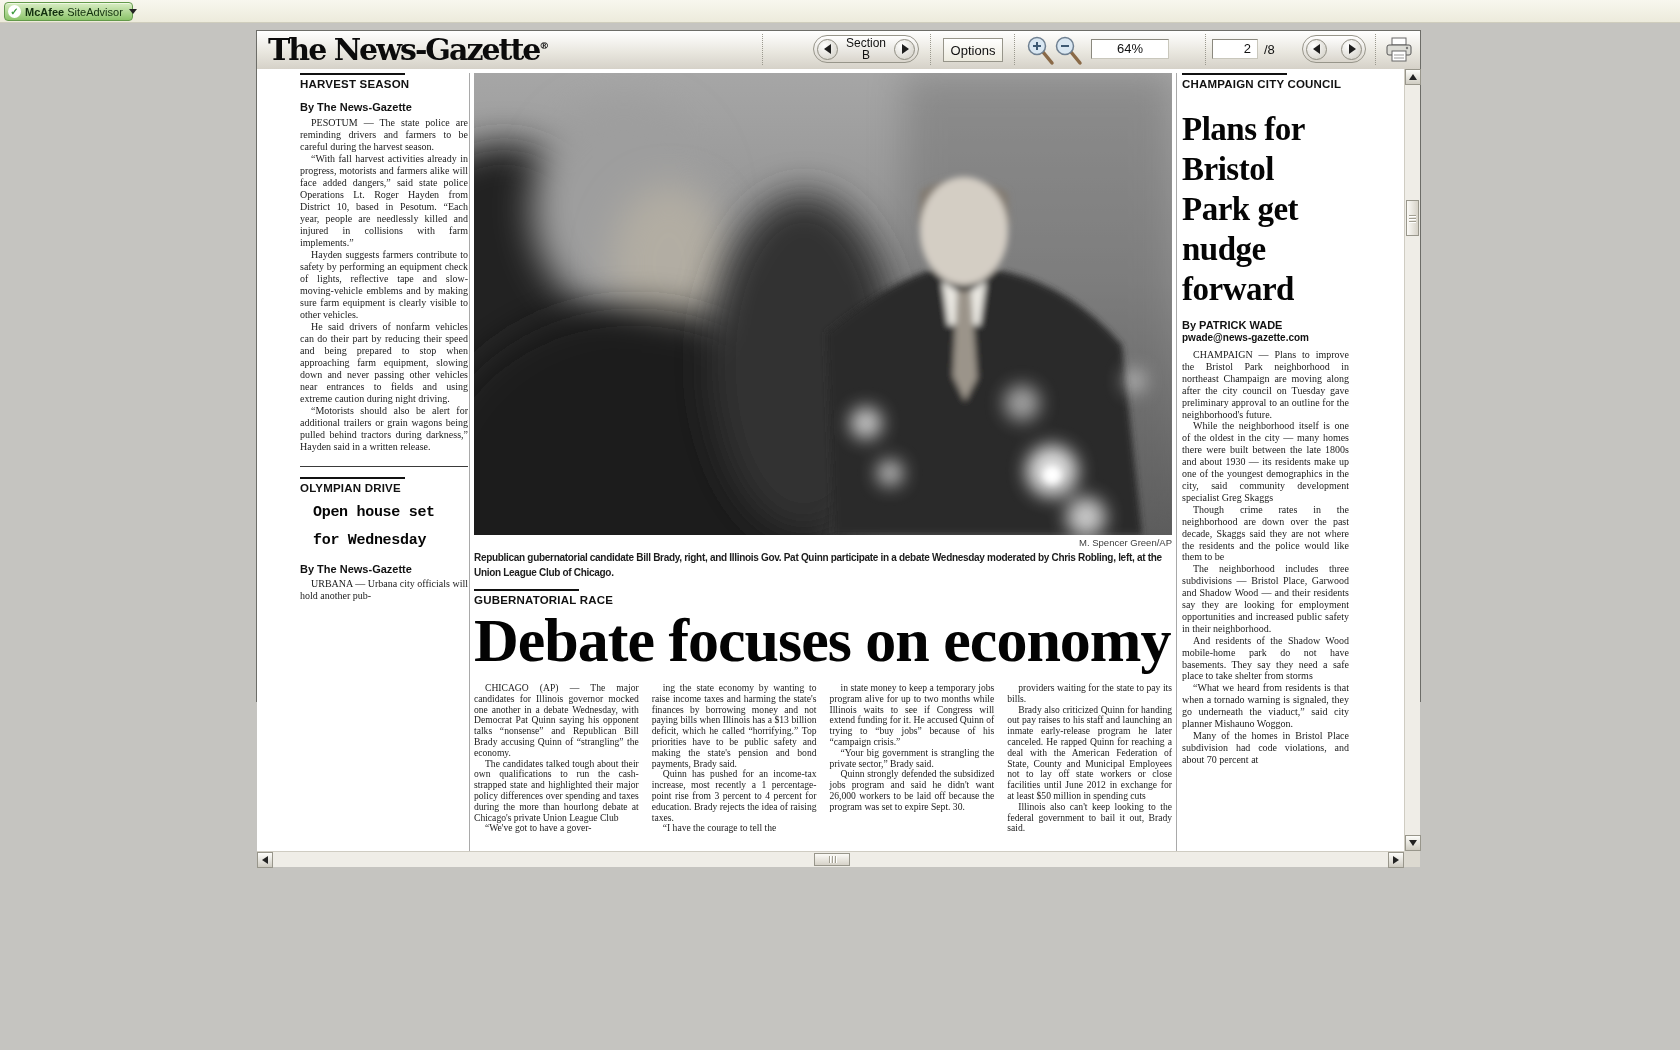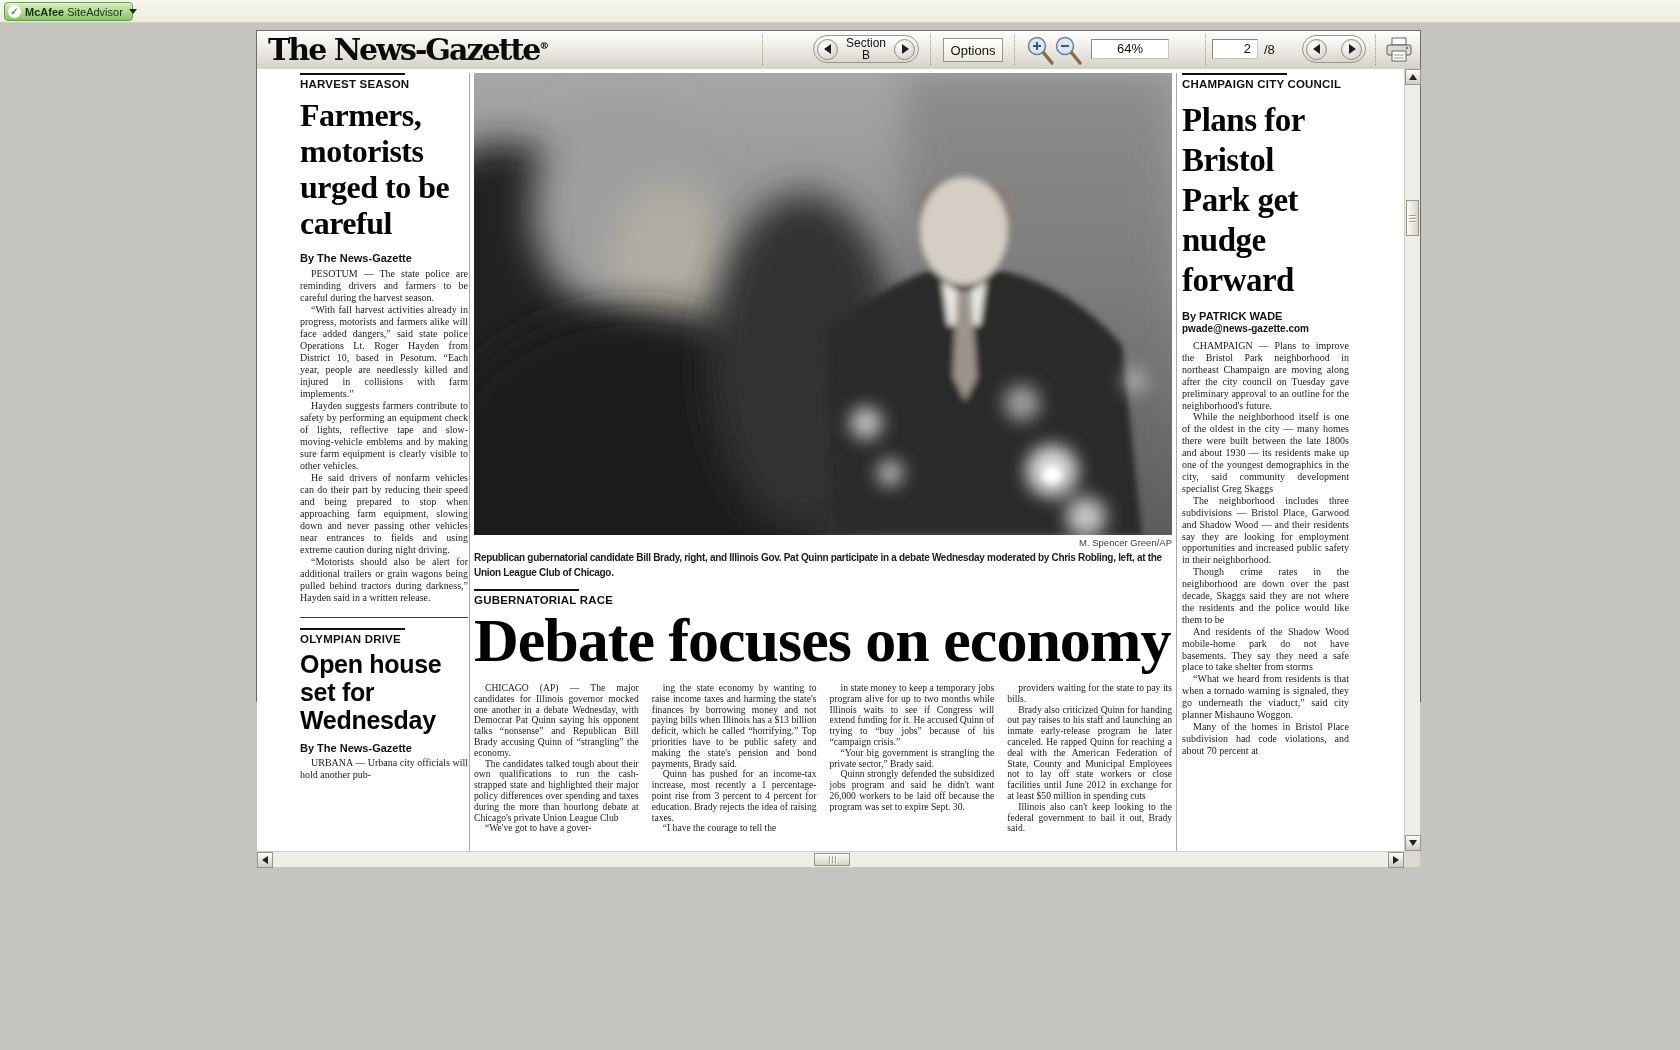--- a/index.html
+++ b/index.html
@@ -57,41 +57,41 @@
   .kicker-rule{border-top:2px solid #111;width:105px;margin-bottom:3px;}
   .kicker{font-weight:bold;font-size:11.5px;letter-spacing:.2px;color:#111;
     font-family:"Liberation Sans",sans-serif;}
   .byline{font-weight:bold;font-size:11px;color:#111;font-family:"Liberation Sans",sans-serif;}
   .email{font-weight:bold;font-size:10px;color:#111;font-family:Liberation Sans, sans-serif;}
   .np-body p{margin:0;text-indent:11px;text-align:justify;color:#1a1a1a;}
 
   .col-left{position:absolute;left:43px;top:4px;width:168px;}
   .col-left .headline{font-family:"Liberation Serif",serif;font-weight:bold;font-size:32px;
     line-height:36px;letter-spacing:-.5px;color:#050505;margin:7px 0 0;padding-right:6px;}
-  .col-left .headline2{font-family:Liberation Sans, sans-serif;font-weight:bold;font-size:25px;
-    line-height:28px;letter-spacing:-.3px;color:#050505;margin:5px 0 0;}
+  .col-left .headline2{font-family:Liberation Mono, monospace;font-weight:bold;font-size:15px;
+    line-height:28px;letter-spacing:-.3px;color:#050505;margin:5px 13px 0;}
   .col-left .byline{margin:11px 0 4px;}
   .col-left .np-body{font:10px/12px "Liberation Serif",serif;}
   .article-divider{border-top:1px solid #3a3a3a;margin:13px 0 10px;}
 
   .np-center{position:absolute;left:217px;top:4px;width:698px;}
   .photo-frame{width:698px;height:462px;overflow:hidden;background:#777;}
   .photo-credit{font-size:9.5px;color:#3c3c3c;text-align:right;margin-top:2px;
     font-family:"Liberation Sans",sans-serif;}
   .photo-caption{font-family:"Liberation Sans",sans-serif;font-weight:bold;font-size:10px;
     line-height:15px;letter-spacing:-.3px;color:#1c1c1c;margin-top:2px;}
   .center-kicker{margin-top:9px;}
   .main-headline{font-family:"Liberation Serif",serif;font-weight:bold;font-size:62px;
     line-height:53px;letter-spacing:-1px;color:#030303;margin:8px 0 0;white-space:nowrap;}
   .debate-cols{display:flex;gap:13px;margin-top:16px;}
   .debate-col{flex:1 1 0;font:9.6px/10.8px "Liberation Serif",serif;}
 
   .col-right{position:absolute;left:925px;top:4px;width:167px;}
   .col-right .headline{font-family:"Liberation Serif",serif;font-weight:bold;font-size:33px;
-    line-height:40px;letter-spacing:-.5px;color:#050505;margin:10px 0 0;padding-right:10px;}
+    line-height:40px;letter-spacing:-.5px;color:#050505;margin:19px 0 0;padding-right:10px;}
   .col-right .byline{margin:10px 0 0;}
   .col-right .email{margin:1px 0 6px;}
   .col-right .np-body{font:10px/11.9px "Liberation Serif",serif;}
 
   
   .v-scrollbar{position:absolute;left:1147px;top:38px;width:16px;height:782px;
     background:#efede7;border-left:1px solid #cfccc2;box-sizing:border-box;}
   .h-scrollbar{position:absolute;left:0;top:820px;width:1147px;height:16px;
     background:#efede7;border-top:1px solid #cfccc2;box-sizing:border-box;}
   .scroll-corner{position:absolute;left:1147px;top:820px;width:16px;height:16px;background:#dcd9d0;}
@@ -187,21 +187,20 @@
         <line x1="9" y1="21" x2="19" y2="21" stroke="#999" stroke-width="1"></line>
       </svg>
     </div>
   </div>
 
   <div class="page-viewport">
 
     <div class="col-left">
       <div class="kicker-rule"></div>
       <div class="kicker">HARVEST SEASON</div>
-      <h1 class="headline">Farmers, motorists urged to be careful</h1>
       <div class="byline">By The News-Gazette</div>
       <div class="np-body">
         <p>PESOTUM — The state police are reminding drivers and farmers to be careful during the harvest season.</p>
         <p>“With fall harvest activities already in progress, motorists and farmers alike will face added dangers,” said state police Operations Lt. Roger Hayden from District 10, based in Pesotum. “Each year, people are needlessly killed and injured in collisions with farm implements.”</p>
         <p>Hayden suggests farmers contribute to safety by performing an equipment check of lights, reflective tape and slow-moving-vehicle emblems and by making sure farm equipment is clearly visible to other vehicles.</p>
         <p>He said drivers of nonfarm vehicles can do their part by reducing their speed and being prepared to stop when approaching farm equipment, slowing down and never passing other vehicles near entrances to fields and using extreme caution during night driving.</p>
         <p>“Motorists should also be alert for additional trailers or grain wagons being pulled behind tractors during darkness,” Hayden said in a written release.</p>
       </div>
       <div class="article-divider"></div>
       <div class="kicker-rule"></div>
@@ -294,22 +293,22 @@
 
     <div class="col-right">
       <div class="kicker-rule"></div>
       <div class="kicker">CHAMPAIGN CITY COUNCIL</div>
       <h1 class="headline">Plans for Bristol Park get nudge forward</h1>
       <div class="byline">By PATRICK WADE</div>
       <div class="email">pwade@news-gazette.com</div>
       <div class="np-body">
         <p>CHAMPAIGN — Plans to improve the Bristol Park neighborhood in northeast Champaign are moving along after the city council on Tuesday gave preliminary approval to an outline for the neighborhood's future.</p>
         <p>While the neighborhood itself is one of the oldest in the city — many homes there were built between the late 1800s and about 1930 — its residents make up one of the youngest demographics in the city, said community development specialist Greg Skaggs</p>
+        <p>Though crime rates in the neighborhood are down over the past decade, Skaggs said they are not where the residents and the police would like them to be</p>
         <p>The neighborhood includes three subdivisions — Bristol Place, Garwood and Shadow Wood — and their residents say they are looking for employment opportunities and increased public safety in their neighborhood.</p>
-        <p>Though crime rates in the neighborhood are down over the past decade, Skaggs said they are not where the residents and the police would like them to be</p>
         <p>And residents of the Shadow Wood mobile-home park do not have basements. They say they need a safe place to take shelter from storms</p>
         <p>“What we heard from residents is that when a tornado warning is signaled, they go underneath the viaduct,” said city planner Mishauno Woggon.</p>
         <p>Many of the homes in Bristol Place subdivision had code violations, and about 70 percent at</p>
       </div>
     </div>
   </div>
 
   <div class="v-scrollbar">
     <div class="sb-btn" style="left:0;top:0">
         <span class="sb-tri-up"></span>

